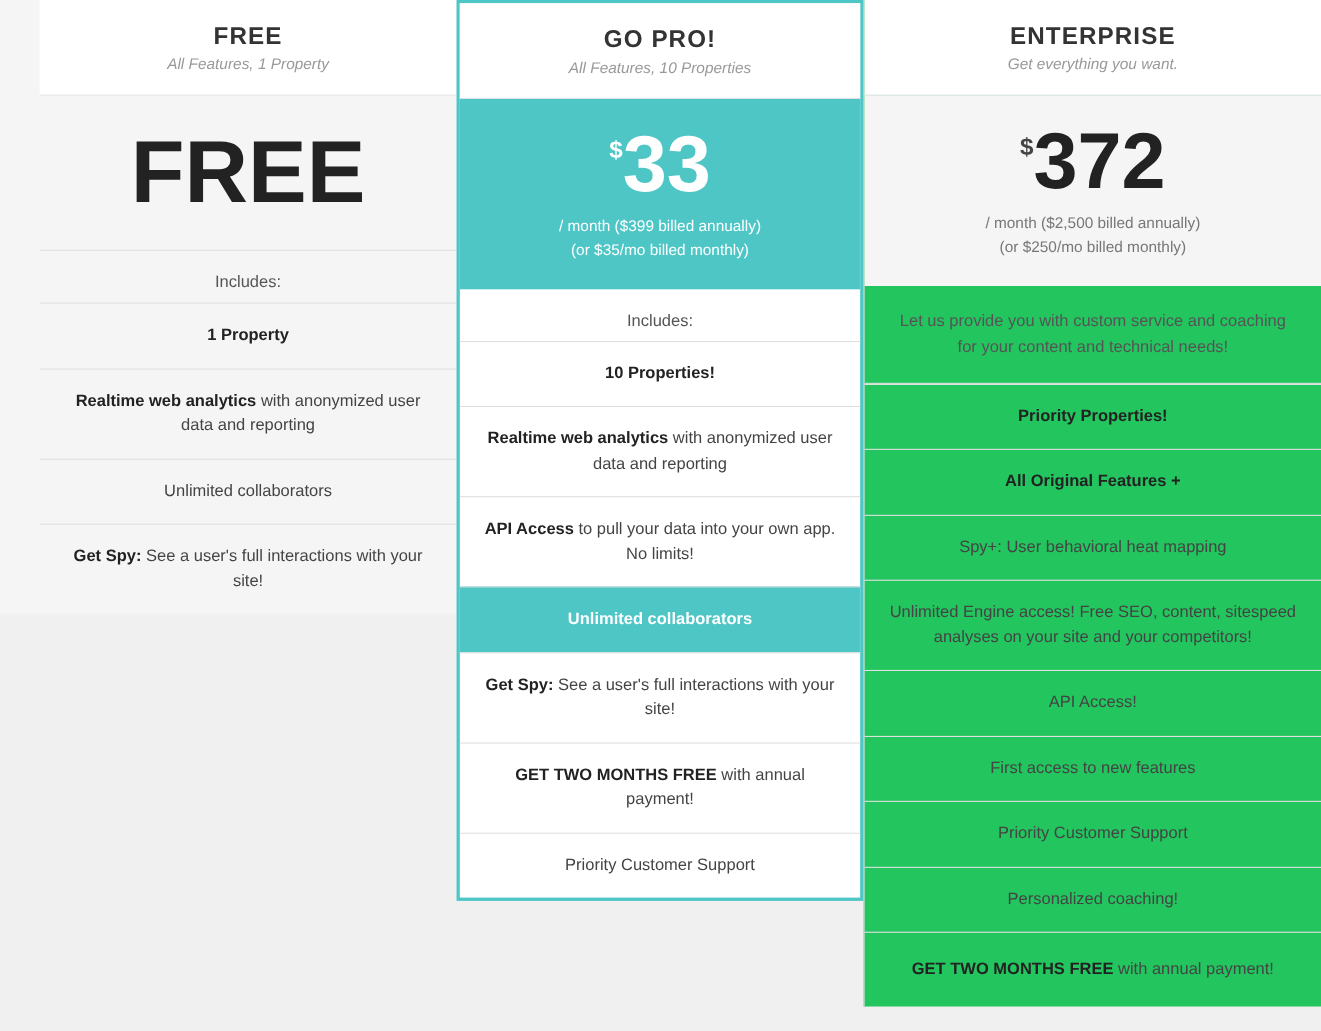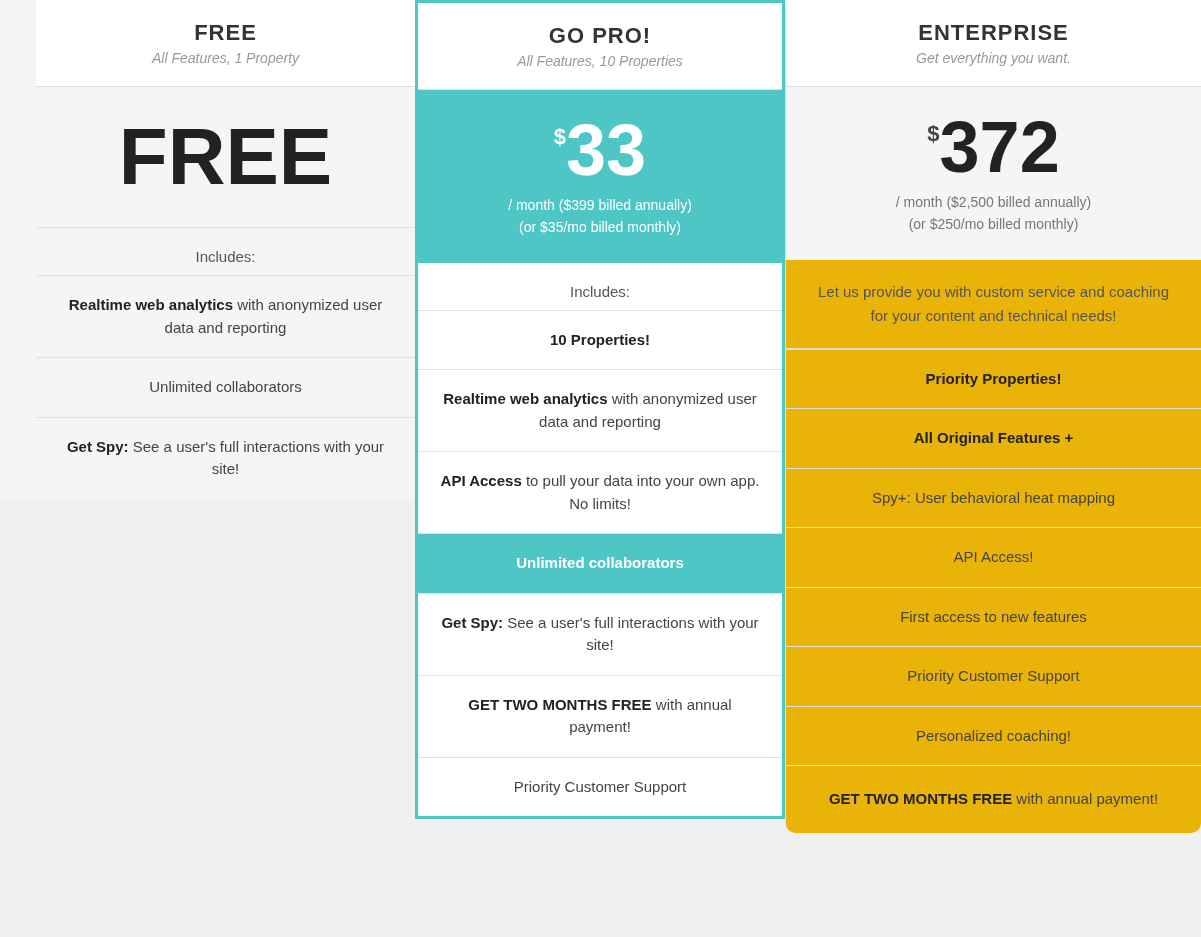--- a/index.html
+++ b/index.html
@@ -163,25 +163,24 @@
       background: #4ec6c6;
       color: #fff;
     }
     .col-pro .feature-item.highlight strong {
       color: #fff;
     }
 
     
     .col-enterprise {
       flex: 1;
-      background: #eab308;
+      background: #22c55e;
       display: flex;
       flex-direction: column;
       border-left: 1px solid #e0e0e0;
-      border-radius: 10px;
     }
     .col-enterprise .plan-header {
       background: #fff;
       text-align: center;
       padding: 20px 10px 20px 10px;
       border-bottom: 1px solid #e0e0e0;
     }
     .col-enterprise .plan-name {
       font-size: 22px;
       font-weight: bold;
@@ -264,20 +263,23 @@
     <div class="plan-header">
       <div class="plan-name">FREE</div>
       <div class="plan-subtitle">All Features, 1 Property</div>
     </div>
     <div class="price-box">
       <div class="price-big">FREE</div>
     </div>
     <div class="features-list">
       <div class="includes-label">Includes:</div>
       <div class="feature-item">
+        <strong>1 Property</strong>
+      </div>
+      <div class="feature-item">
         <strong>Realtime web analytics</strong><span> with anonymized user data and reporting</span>
       </div>
       <div class="feature-item">
         <span>Unlimited collaborators</span>
       </div>
       <div class="feature-item">
         <strong>Get Spy:</strong><span> See a user's full interactions with your site!</span>
       </div>
     </div>
     <div class="free-footer"></div>
@@ -344,20 +346,23 @@
       <div class="feature-item">
         <strong>Priority Properties!</strong>
       </div>
       <div class="feature-item">
         <strong>All Original Features +</strong>
       </div>
       <div class="feature-item">
         <span>Spy+: User behavioral heat mapping</span>
       </div>
       <div class="feature-item">
+        <span>Unlimited Engine access! Free SEO, content, sitespeed analyses on your site and your competitors!</span>
+      </div>
+      <div class="feature-item">
         <span>API Access!</span>
       </div>
       <div class="feature-item">
         <span>First access to new features</span>
       </div>
       <div class="feature-item">
         <span>Priority Customer Support</span>
       </div>
       <div class="feature-item">
         <span>Personalized coaching!</span>

